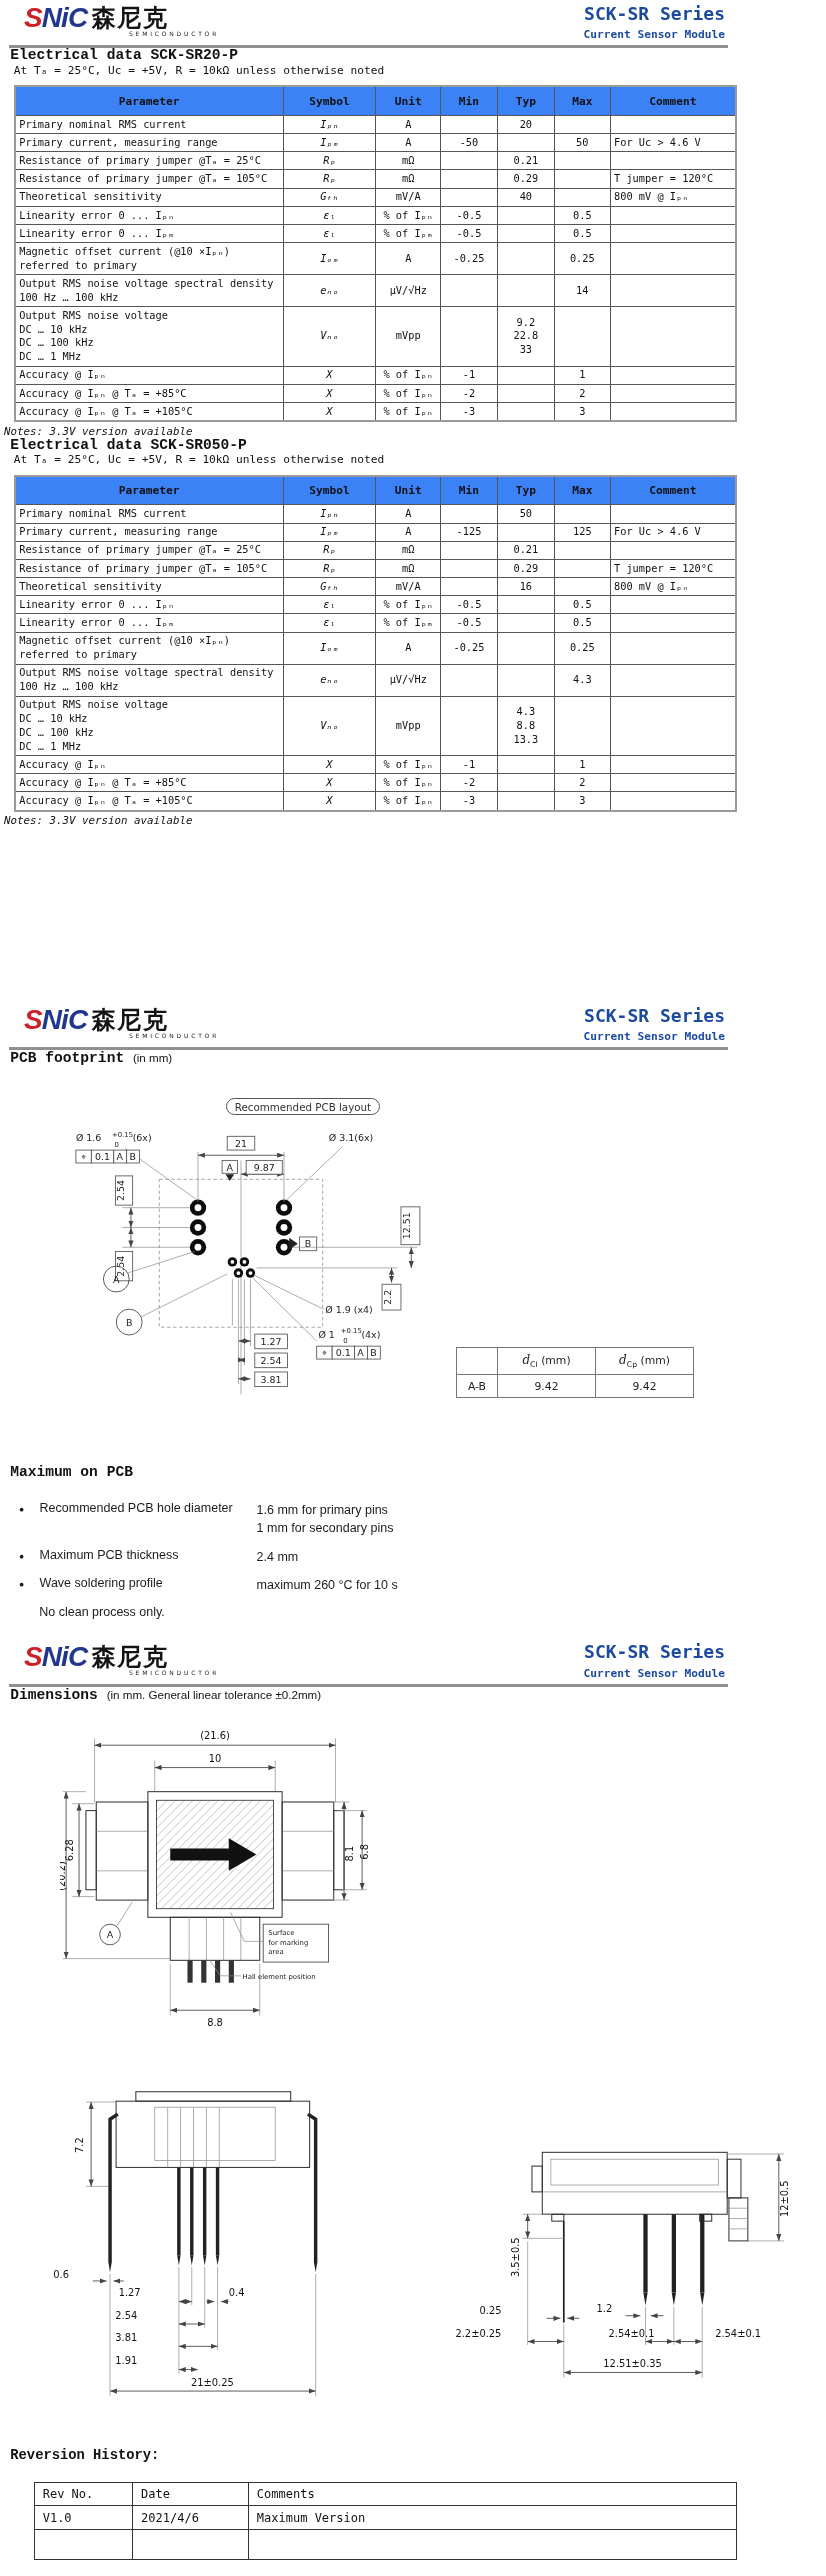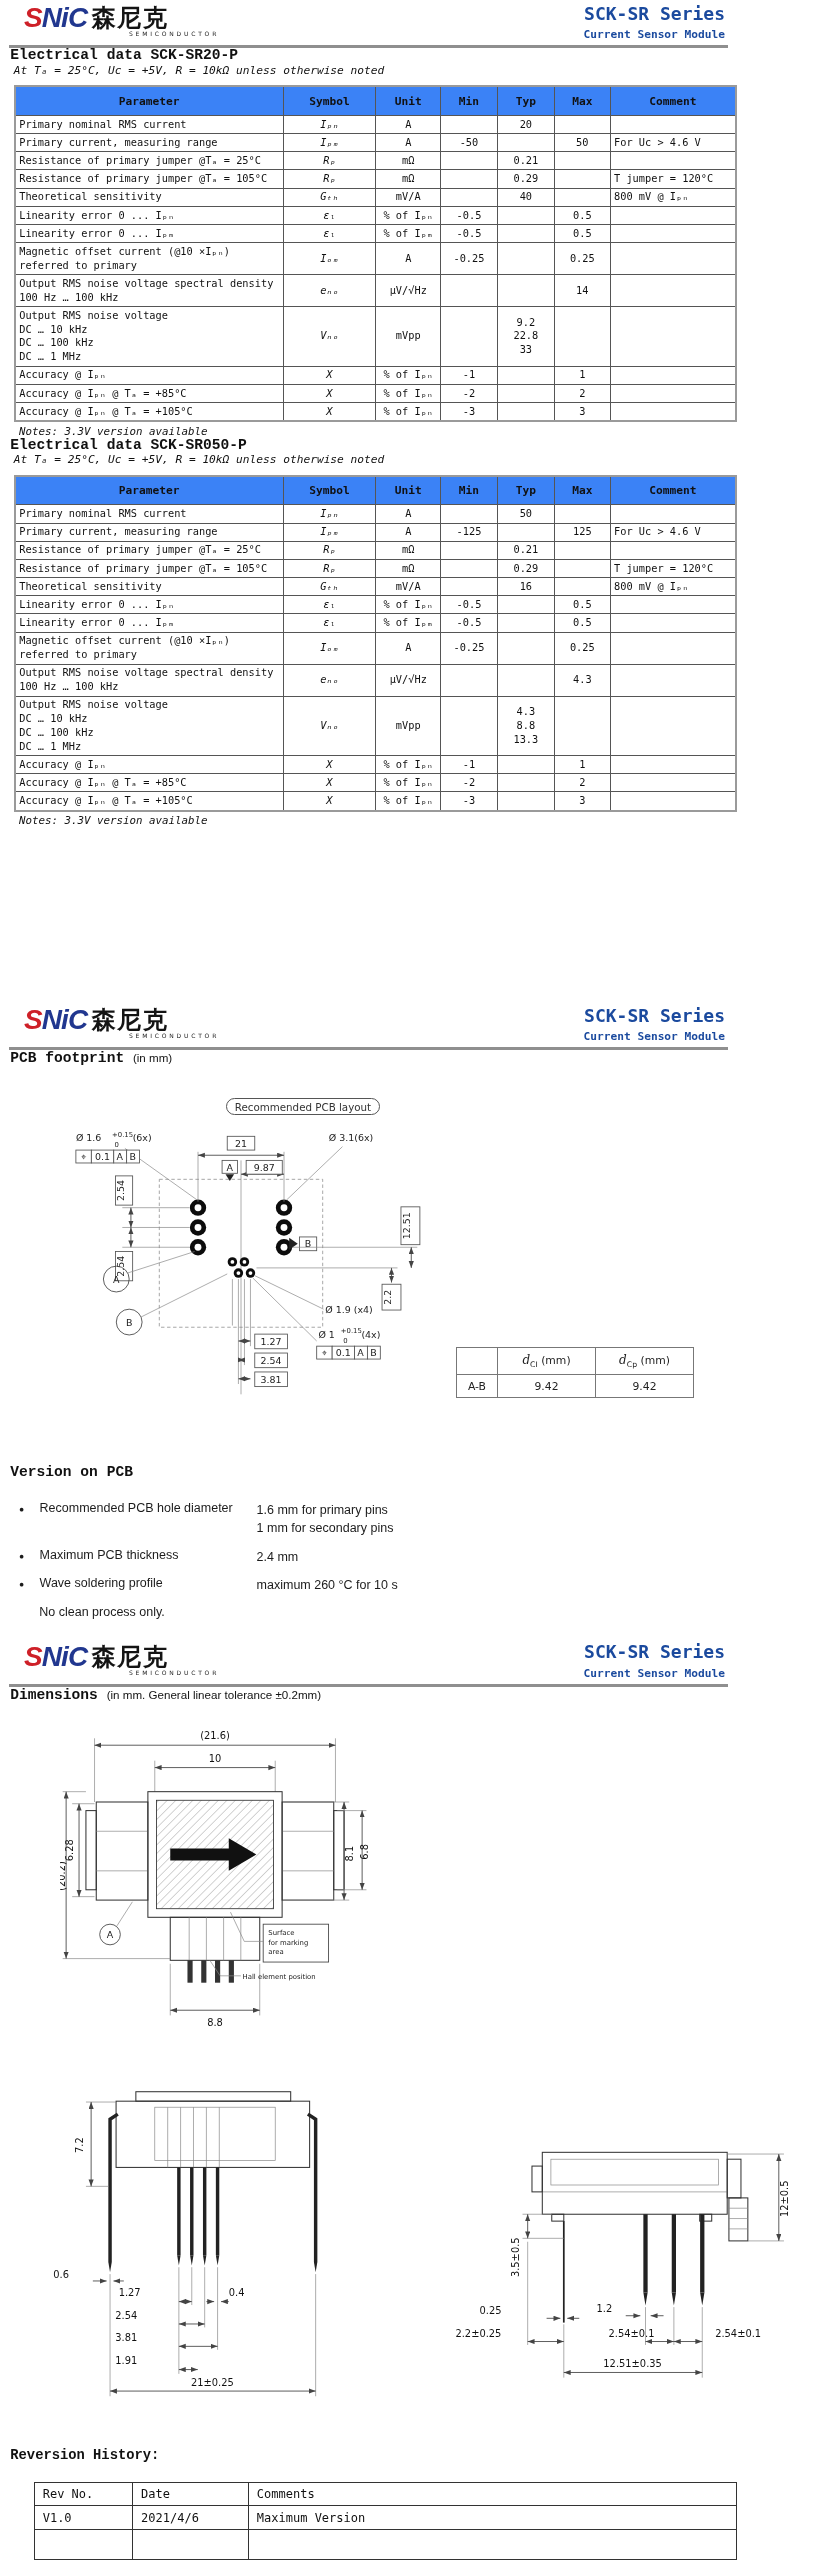--- a/index.html
+++ b/index.html
@@ -23,22 +23,22 @@
         letter-spacing:2.8px;color:#222;margin:-2.6px 0 0 105px;}
   .hdr-right{position:absolute;right:12px;top:2.6px;text-align:right;}
   .series{font-size:18px;font-weight:bold;color:#1b4a9e;}
   .module{font-size:11.2px;font-weight:bold;color:#1b4a9e;margin-top:4.3px;}
   .rule{height:3.4px;background:#8f8f8f;margin:0 8.6px;}
 
   
   h2.sec{font-family:"Liberation Mono",monospace;font-size:14.6px;font-weight:bold;
          margin:0;padding-left:10.3px;height:15.5px;line-height:15.5px;}
   .mt14{margin-top:12px;} .mt24{margin-top:20.7px;} .mt42{margin-top:36px;} .mt8{margin-top:6.9px;}
-  .cond{font-style:italic;font-size:11.2px;margin:0;padding-left:13.8px;height:14.6px;line-height:14.6px;}
-  .notes{font-style:italic;font-size:10.8px;margin:2.6px 0 0 0;padding-left:19px;}
+  .cond{font-size:11.2px;margin:0;padding-left:13.8px;height:14.6px;line-height:14.6px;}
+  .notes{font-style:italic;font-size:10.8px;margin:2.6px 0 0 0;padding-left:4px;}
   .titlenote{font-family:"Liberation Sans",sans-serif;font-weight:normal;font-size:11.6px;}
 
   
   table.el{table-layout:fixed;border-collapse:collapse;margin-left:13.8px;border:2.6px solid #9a9a9a;}
   table.el th{background:#3b82f6;border:0.9px solid #555;font-size:11.2px;height:27.6px;padding:0 1.7px;}
   table.el td{border:0.9px solid #555;font-size:10.3px;padding:1.7px 3.4px;line-height:13.8px;
               white-space:pre-line;vertical-align:middle;overflow:hidden;}
   td.c-symbol{font-style:italic;}
   td.c-symbol,td.c-unit,td.c-min,td.c-typ,td.c-max{text-align:center;}
 
@@ -555,21 +555,21 @@
     </tr>
     <tr>
       <td>A-B</td>
       <td>9.42</td>
       <td>9.42</td>
     </tr>
   </tbody>
     </table>
 
   <div class="asm">
-    <h2 class="sec" style="padding-left:0;">Version on PCB</h2>
+    <h2 class="sec" style="padding-left:0;">Maximum on PCB</h2>
     <div class="asm-rows">
       <div class="asm-row">
         <span class="bullet">●</span>
         <span class="asm-label">Recommended PCB hole diameter</span>
         <span class="asm-val">1.6 mm for primary pins
 1 mm for secondary pins</span>
       </div>
       <div class="asm-row">
         <span class="bullet">●</span>
         <span class="asm-label">Maximum PCB thickness</span>

